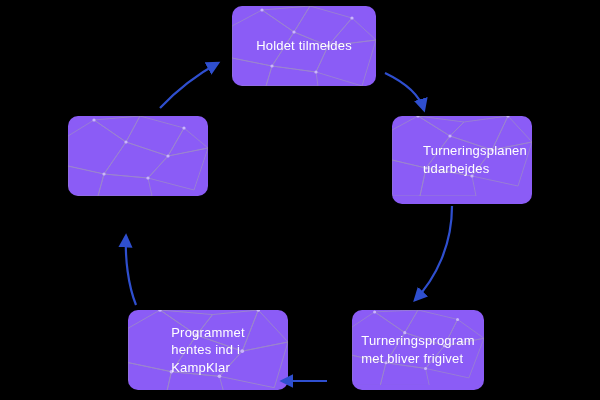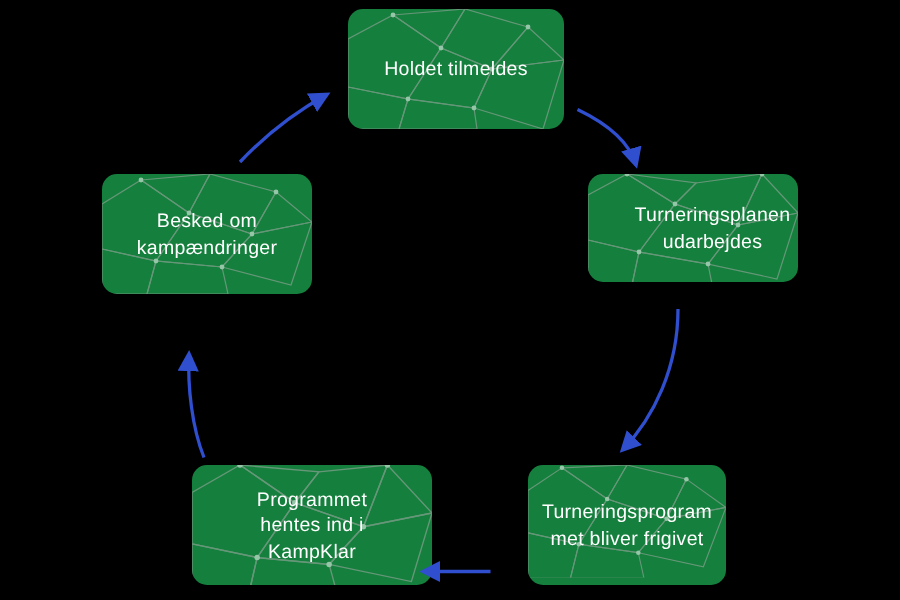--- a/index.html
+++ b/index.html
@@ -11,46 +11,45 @@
     position: relative;
     width: 600px;
     height: 400px;
     background: #000000;
     overflow: hidden;
     font-family: "Liberation Sans", sans-serif;
   }
   .node {
     position: absolute;
     box-sizing: border-box;
-    background: #15803d;
+    background: #8b5cf6;
     border-radius: 10px;
     display: flex;
     align-items: center;
     justify-content: center;
-    text-align: center;
     color: #ffffff;
     font-size: 13px;
     line-height: 1.35;
     letter-spacing: 0.2px;
     overflow: hidden;
   }
   .node .label {
     position: relative;
     z-index: 3;
     padding: 0 6px;
     white-space: pre-line;
   }
   .tex {
     position: absolute;
     inset: 0;
     z-index: 1;
     opacity: 0.55;
   }
   #n1 { left: 232px; top: 6px;   width: 144px; height: 80px; }
-  #n2 { left: 392px; top: 116px; width: 140px; height: 72px; padding-left: 26px; }
+  #n2 { left: 392px; top: 116px; width: 140px; height: 88px; padding-left: 26px; }
   #n3 { left: 352px; top: 310px; width: 132px; height: 80px; }
   #n4 { left: 128px; top: 310px; width: 160px; height: 80px; }
   #n5 { left: 68px;  top: 116px; width: 140px; height: 80px; }
 
   svg.arrows {
     position: absolute;
     left: 0; top: 0;
     width: 600px; height: 400px;
     z-index: 2;
   }
@@ -187,17 +186,15 @@
       </g>
       <g fill="#ffffff">
         <circle cx="26" cy="4" r="1.6"></circle>
         <circle cx="58" cy="26" r="1.6"></circle>
         <circle cx="116" cy="12" r="1.6"></circle>
         <circle cx="36" cy="58" r="1.6"></circle>
         <circle cx="100" cy="40" r="1.6"></circle>
         <circle cx="80" cy="62" r="1.6"></circle>
       </g>
     </svg>
-    <span class="label">Besked om
-kampændringer</span>
   </div>
 
 </div>
 
 </body></html>

